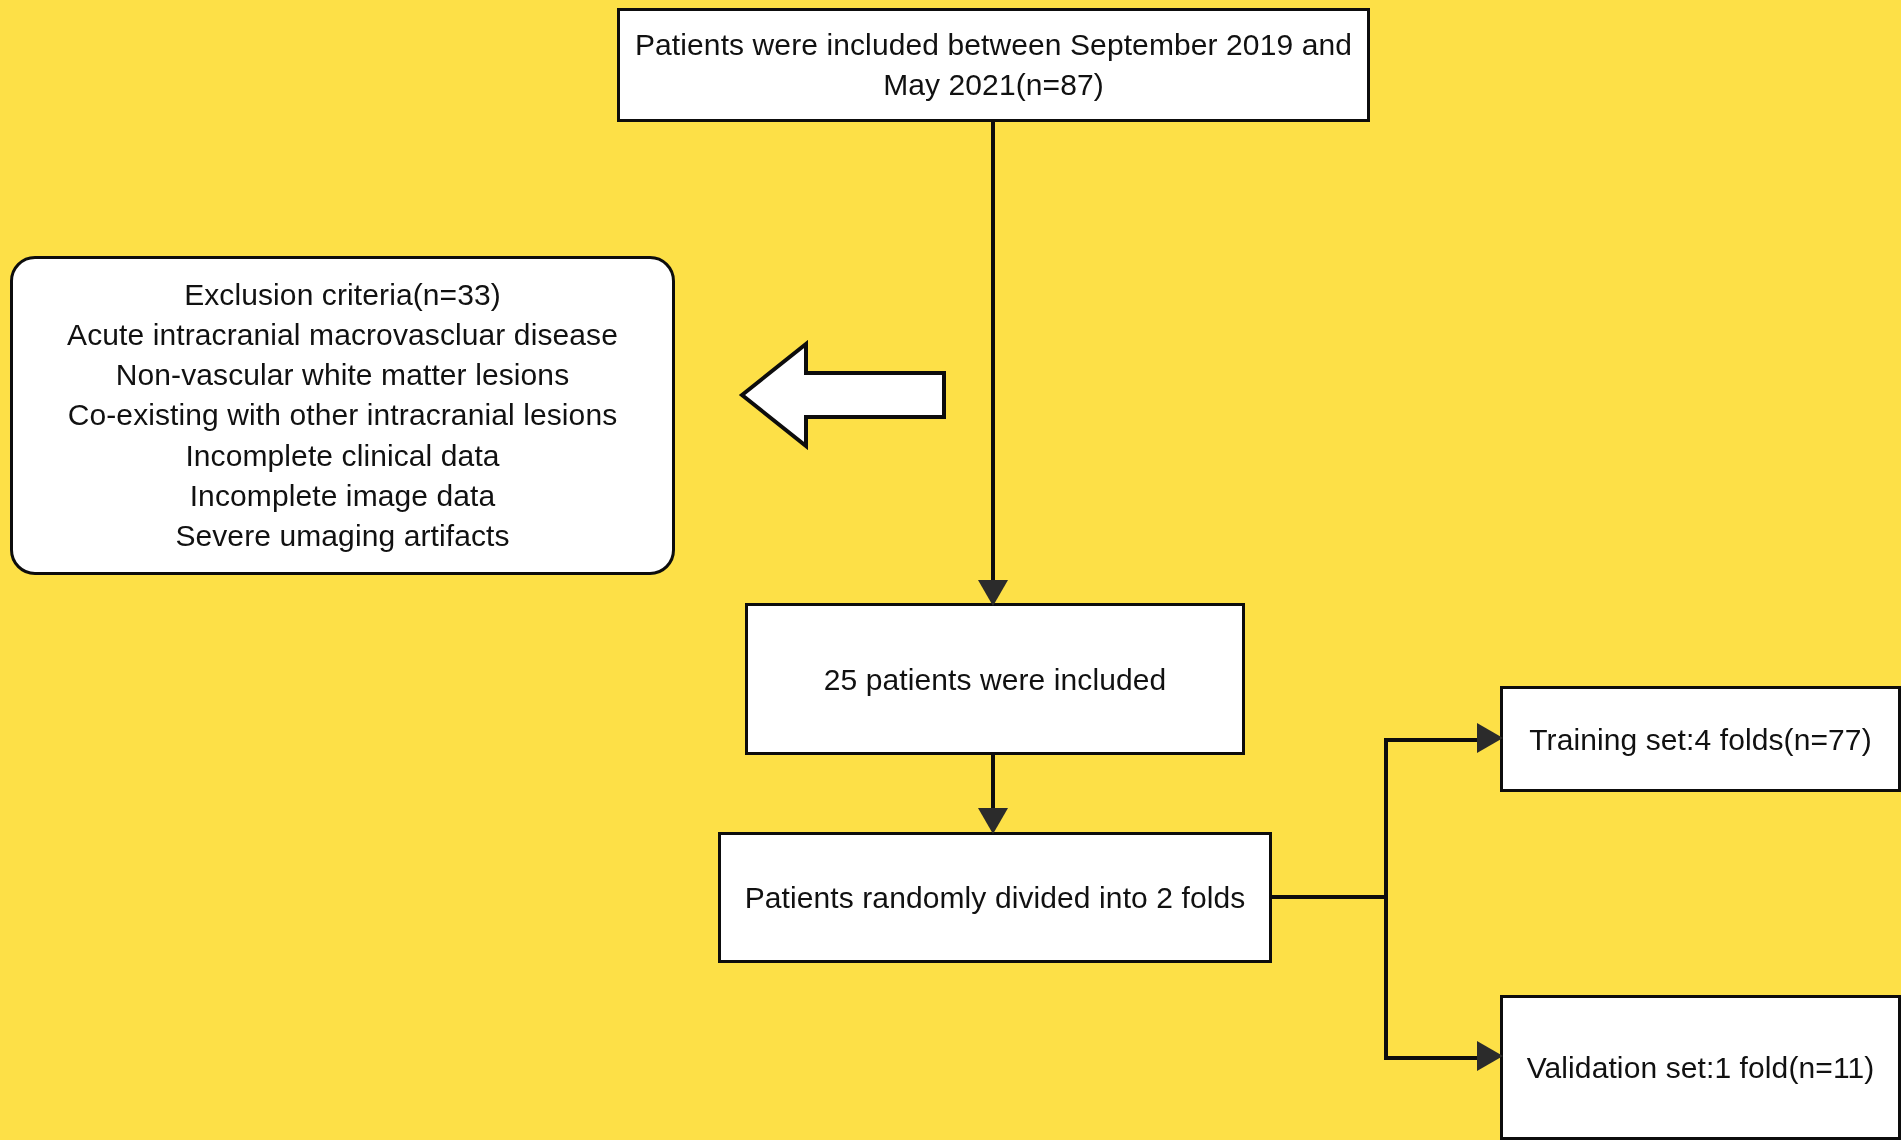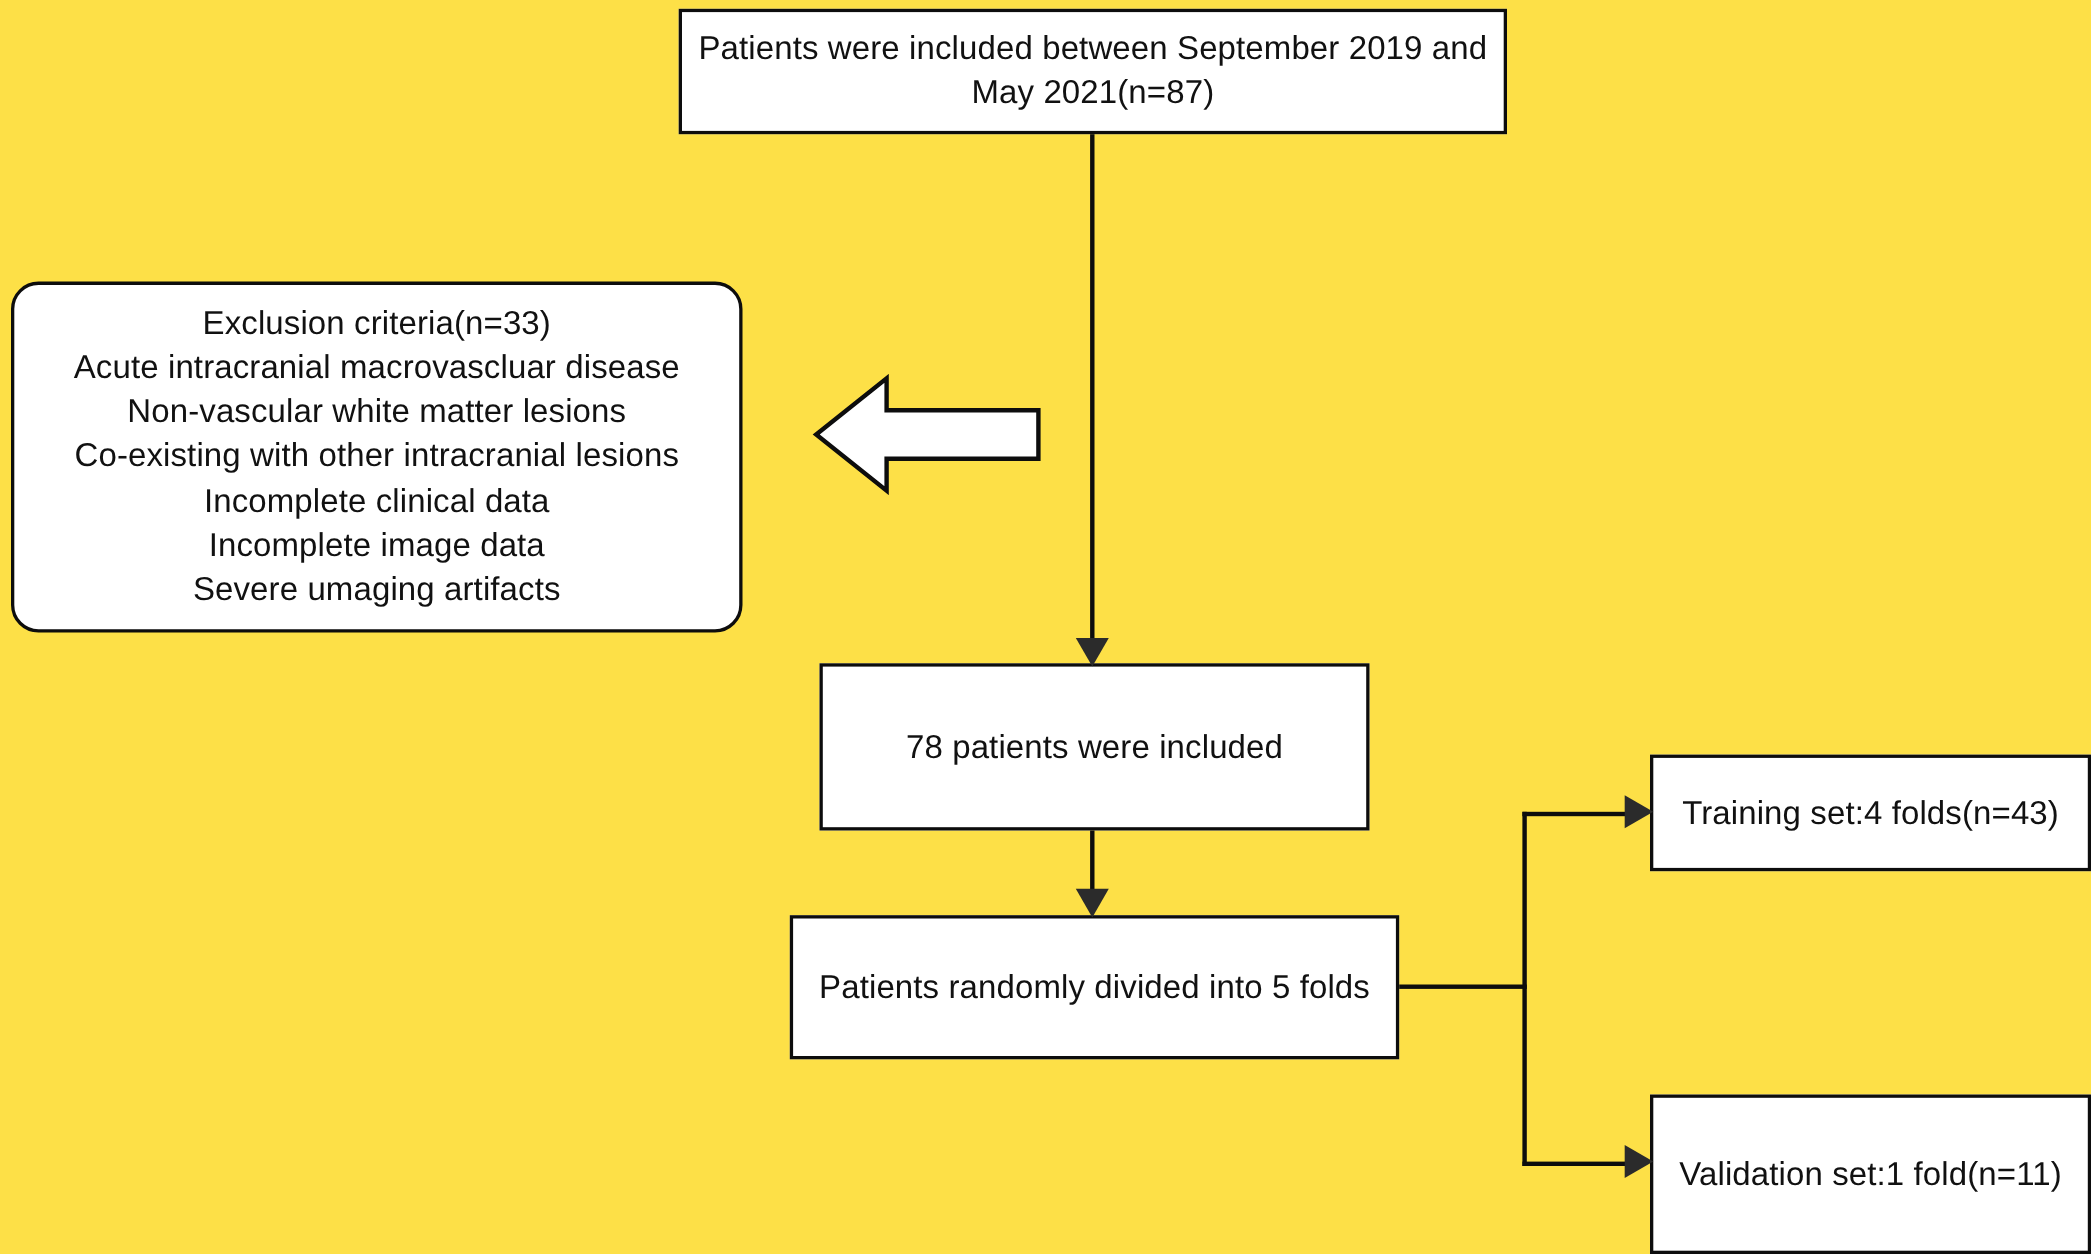--- a/index.html
+++ b/index.html
@@ -120,29 +120,29 @@
     <span class="label" id="exclusion-label" style="white-space: pre-line;">Exclusion criteria(n=33)
 Acute intracranial macrovascluar disease
 Non-vascular white matter lesions
 Co-existing with other intracranial lesions
 Incomplete clinical data
 Incomplete image data
 Severe umaging artifacts</span>
   </div>
 
   <div class="node" id="node-included">
-    <span class="label">78 patients were included</span>
+    <span class="label">25 patients were included</span>
   </div>
 
   <div class="node" id="node-folds">
-    <span class="label">Patients randomly divided into 5 folds</span>
+    <span class="label">Patients randomly divided into 2 folds</span>
   </div>
 
   <div class="node" id="node-training">
-    <span class="label">Training set:4 folds(n=43)</span>
+    <span class="label">Training set:4 folds(n=77)</span>
   </div>
 
   <div class="node" id="node-validation">
     <span class="label">Validation set:1 fold(n=11)</span>
   </div>
 
   <div class="edge v-line" id="edge-enroll-to-included-line"></div>
   <div class="arrow-down" id="arrowhead-included"></div>
 
   <div class="edge v-line" id="edge-included-to-folds-line"></div>

